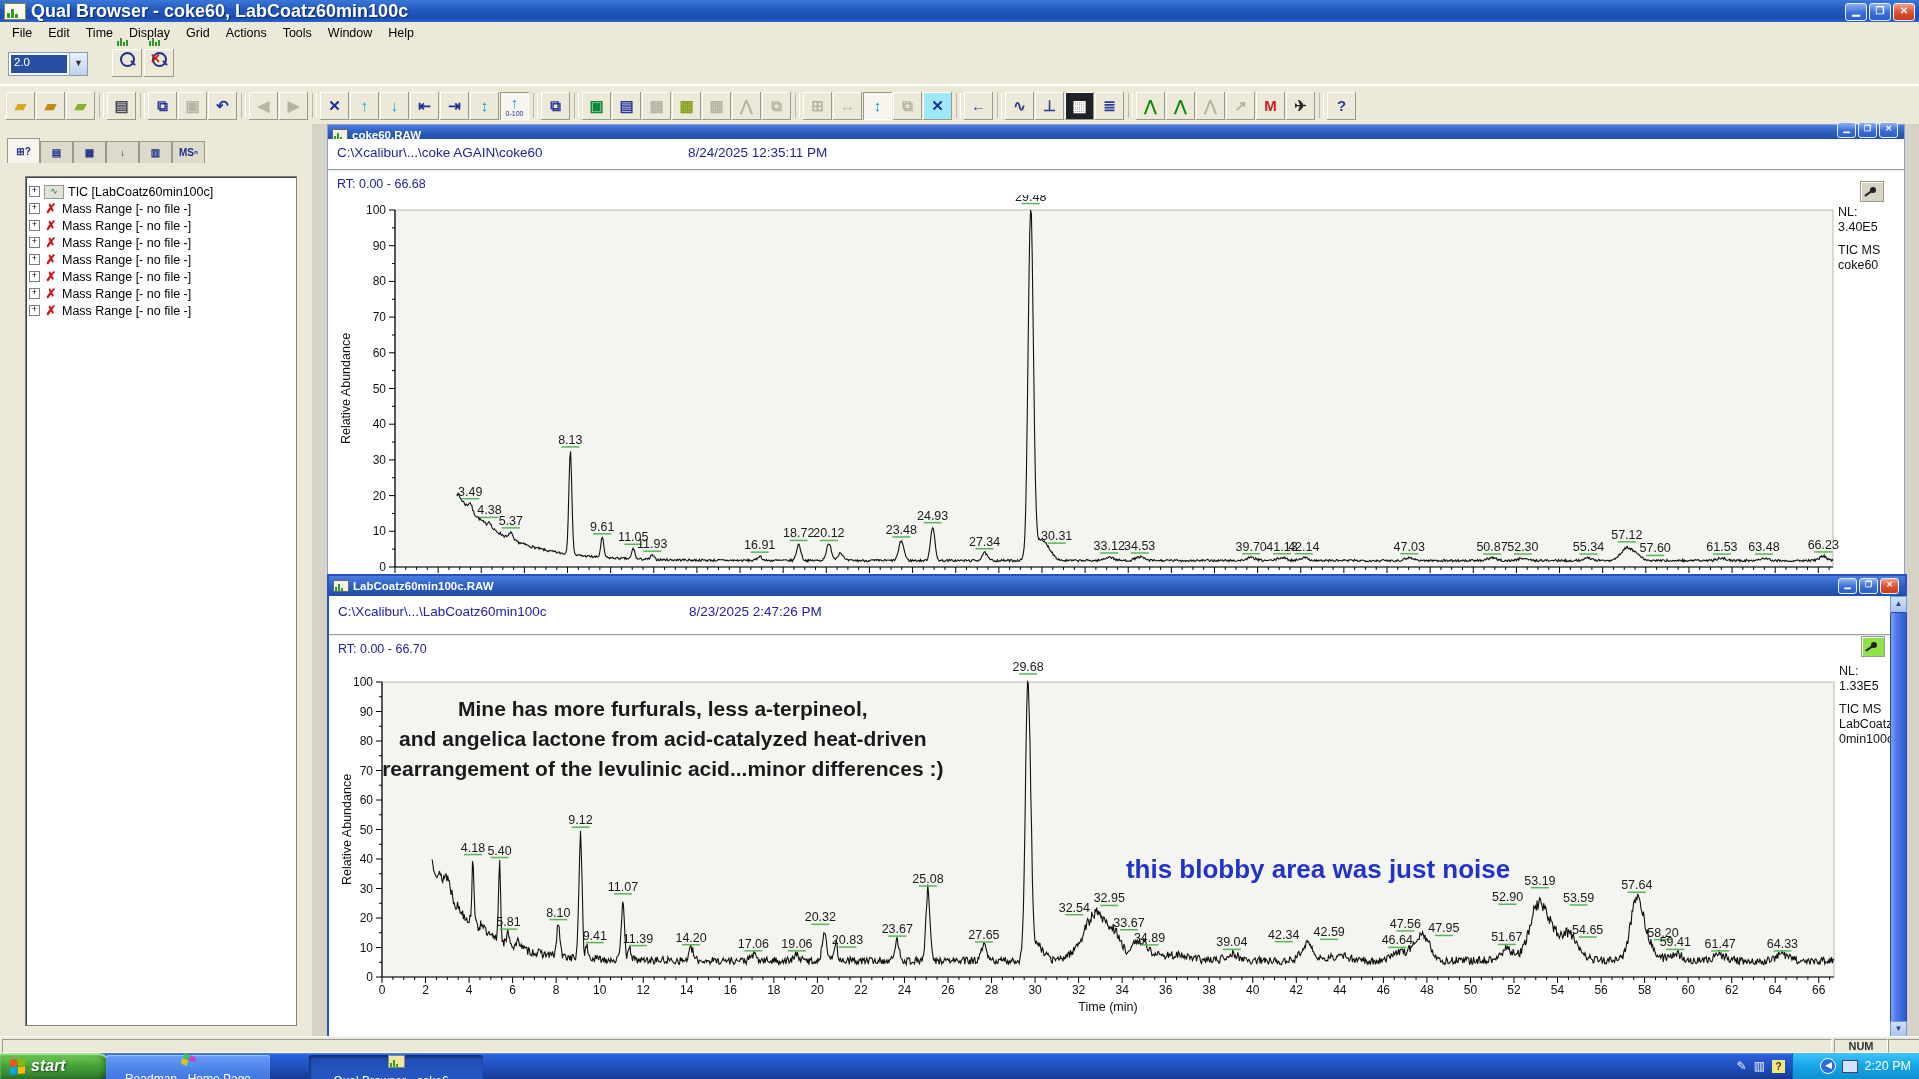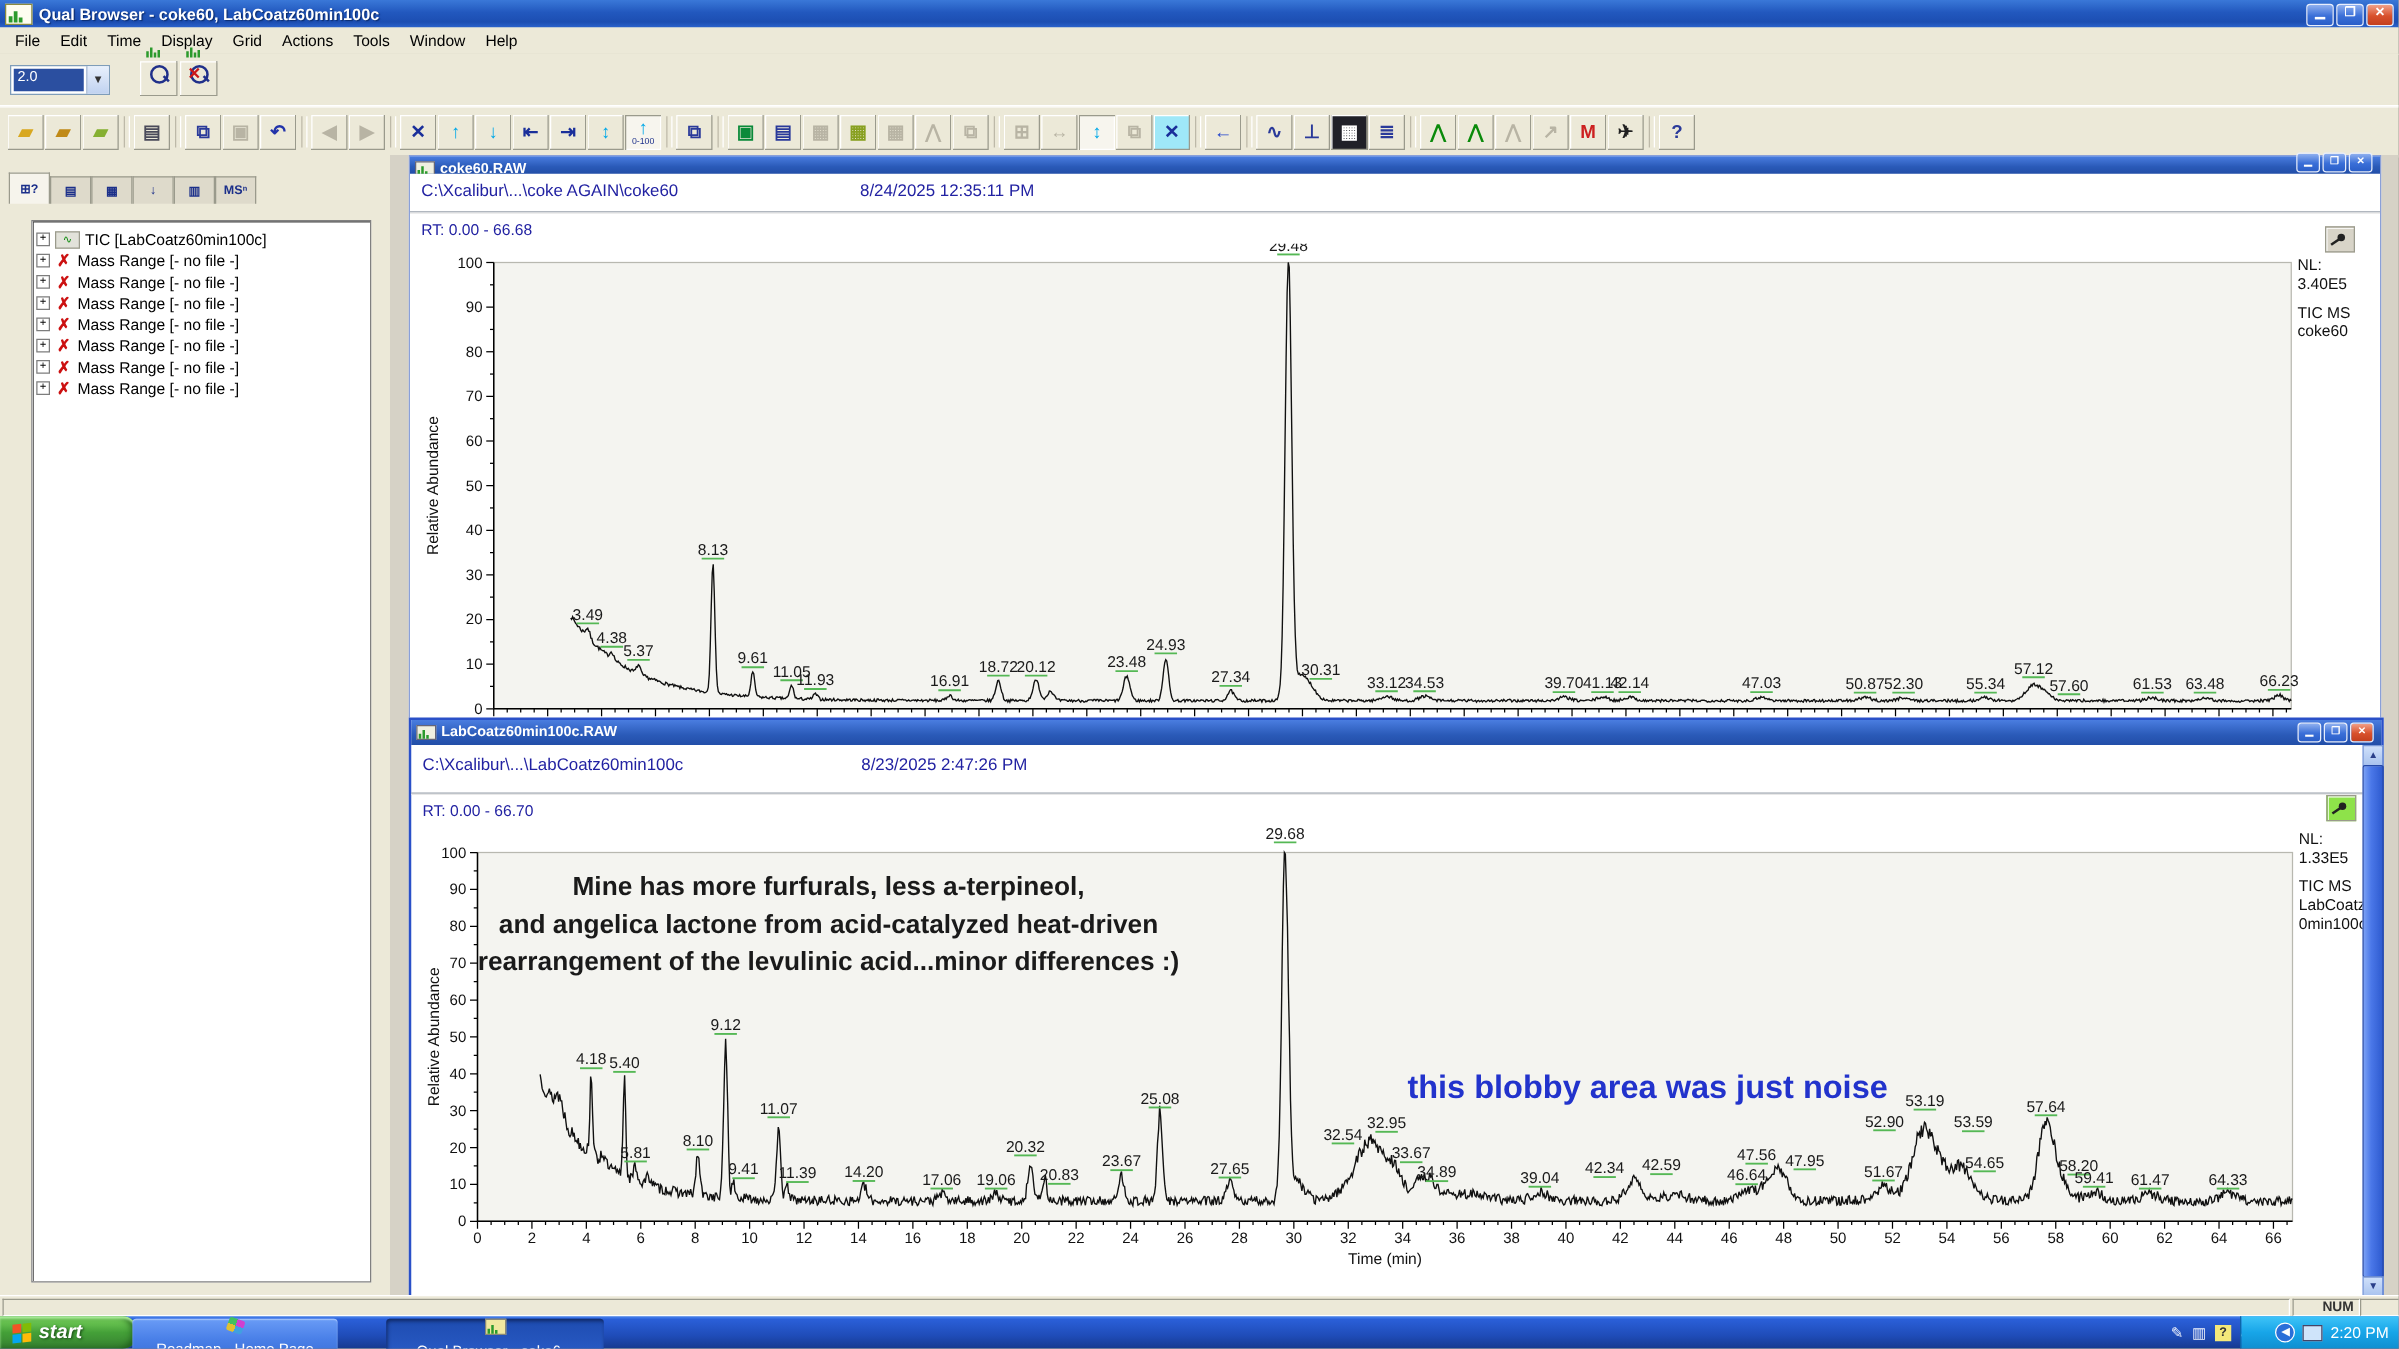--- a/index.html
+++ b/index.html
@@ -5,21 +5,21 @@
   html,body{margin:0;padding:0;background:#555;}
   #app{position:relative;width:1919px;height:1079px;background:#ece9d8;overflow:hidden;
        font-family:"Liberation Sans",sans-serif;font-size:12px;color:#000;}
 
   
   .titlebar{position:absolute;left:0;top:0;right:0;height:22px;
     background:linear-gradient(180deg,#3a78d8 0%,#2258be 45%,#1c4eb2 80%,#2b63cc 100%);
     display:flex;align-items:center;padding-left:4px;gap:5px;}
   .app-icon{width:16px;height:13px;background:#fdfdf0;border:1px solid #8a8a40;display:flex;align-items:flex-end;gap:1px;padding:1px 2px;}
   .app-icon i{display:block;width:3px;background:#2c9a2c;}
-  .title-text{color:#fff;font-weight:bold;font-size:13px;text-shadow:1px 1px 1px #0a2a6a;}
+  .title-text{color:#fff;font-weight:bold;font-size:18px;text-shadow:1px 1px 1px #0a2a6a;}
   .win-buttons{position:absolute;right:4px;top:3px;display:flex;gap:2px;}
   .xpbtn{width:20px;height:16px;border-radius:3px;border:1px solid #e8eefc;color:#fff;
     background:linear-gradient(180deg,#8fb0ef 0%,#3a6fd8 55%,#2a5ec8 100%);
     font-size:10px;line-height:14px;text-align:center;font-weight:bold;}
   .xpbtn.close{background:linear-gradient(180deg,#f0a088 0%,#d8512c 55%,#c43f1e 100%);}
 
   
   .menubar{position:absolute;left:0;top:22px;right:0;height:21px;background:#ece9d8;
     display:flex;align-items:center;padding-left:4px;border-bottom:1px solid #d8d4c4;}
   .menu-item{padding:2px 8px;font-size:12.5px;}
@@ -103,21 +103,21 @@
     border:1px solid #7898d8;font-size:8px;text-align:center;line-height:13px;color:#2a3f8a;}
   .vsb .arrow.up{top:0;}
   .vsb .arrow.down{bottom:0;}
   .vsb .thumb{position:absolute;left:0;top:16px;bottom:16px;width:15px;border:1px solid #2448a8;border-radius:2px;
     background:linear-gradient(90deg,#7aa0f4,#4a77e8 40%,#2e5bd0);}
 
   
   .statusbar{position:absolute;left:0;top:1036px;right:0;height:17px;background:#ece9d8;border-top:1px solid #fff;font-size:11px;}
   .sb-panel{position:absolute;top:2px;height:12px;border:1px solid;border-color:#9a9a8c #fff #fff #9a9a8c;padding:0 4px;}
   .sb-main{left:2px;width:1820px;}
-  .sb-num{left:1834px;width:44px;text-align:right;font-weight:bold;color:#333;}
+  .sb-num{left:1834px;width:44px;text-align:center;font-weight:bold;color:#333;}
   .sb-tail{left:1888px;width:26px;}
 
   
   .taskbar{position:absolute;left:0;top:1053px;right:0;height:26px;
     background:linear-gradient(180deg,#4a86f0 0%,#2a5fd8 10%,#1f4cb8 60%,#16398f 100%);}
   .start-btn{position:absolute;left:0;top:0;height:26px;width:100px;border-radius:0 12px 12px 0;
     background:linear-gradient(180deg,#7ed860 0%,#44a038 50%,#368030 100%);
     box-shadow:inset 0 2px 2px #b0f0a0,inset -4px 0 6px #1e5c1a;
     display:flex;align-items:center;gap:6px;padding-left:10px;color:#fff;font-weight:bold;font-style:italic;font-size:16px;text-shadow:1px 1px 2px #1a4a16;}
   .winflag{width:15px;height:15px;display:grid;grid-template-columns:7px 7px;grid-template-rows:7px 7px;gap:1px;transform:skewY(-6deg);}

